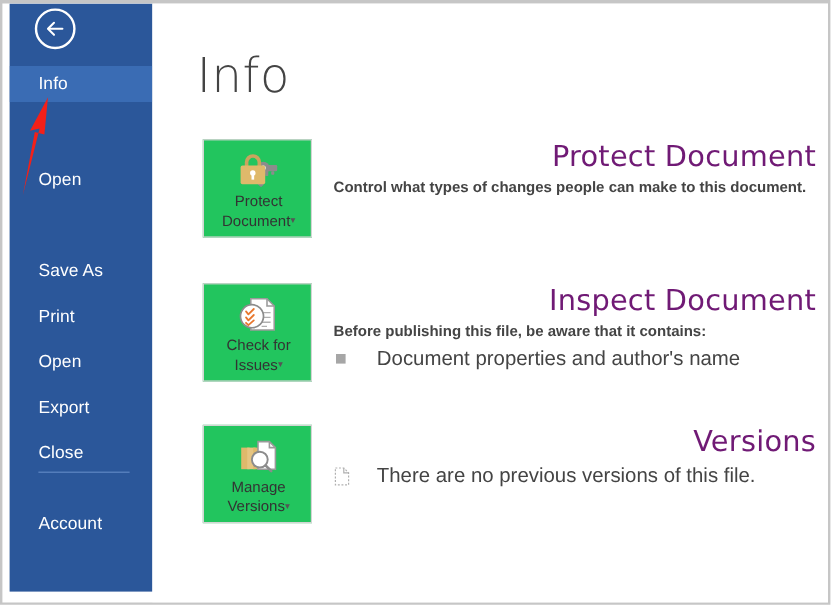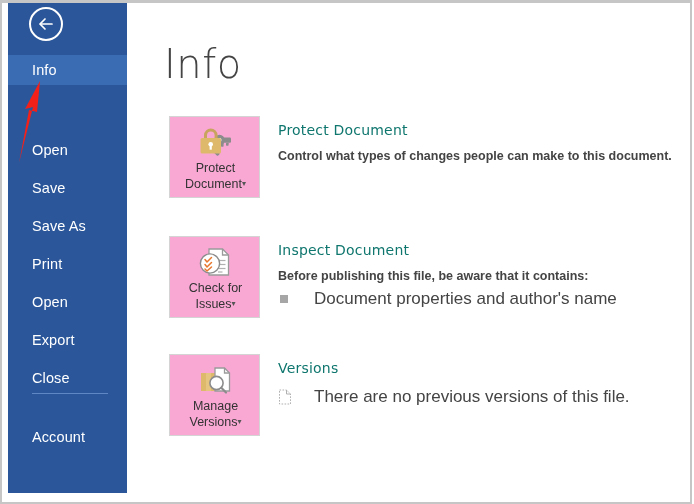--- a/index.html
+++ b/index.html
@@ -103,21 +103,21 @@
   #section-inspect { top: 233px; }
   #section-versions { top: 351px; }
 
   .big-button {
     position: absolute;
     left: 0;
     top: 0;
     width: 91px;
     height: 82px;
     border: 1px solid #d4d4d4;
-    background: #f9a8d4;
+    background: #22c55e;
     box-sizing: border-box;
     cursor: pointer;
     text-align: center;
   }
   .bb-icon {
     position: absolute;
     left: 0;
     top: 8px;
     width: 91px;
     height: 34px;
@@ -139,27 +139,28 @@
     vertical-align: 2px;
   }
 
   .section-body {
     position: absolute;
     left: 109px;
     top: 0;
     right: 0;
   }
   .section-heading {
-    font-size: 14px;
+    font-size: 24px;
     font-weight: 400;
-    color: #0f766e;
+    color: #701a75;
     font-family: "DejaVu Sans", sans-serif;
     letter-spacing: 0.2px;
     line-height: 24px;
     margin-top: 2px;
+    text-align: right;
   }
   .section-desc {
     font-size: 12.5px;
     color: #444444;
     margin-top: 6px;
     line-height: 17px;
     font-weight: bold;
   }
   .bullet-row {
     position: relative;
@@ -209,23 +210,20 @@
           <polyline points="14,10 9,15 14,20"></polyline>
         </g>
       </svg>
     </div>
 
     <div class="nav-item selected" style="top:52px">
       <span>Info</span>
     </div>
     <div class="nav-item" style="top:132px">
       <span>Open</span>
-    </div>
-    <div class="nav-item" style="top:170px">
-      <span>Save</span>
     </div>
     <div class="nav-item" style="top:208px">
       <span>Save As</span>
     </div>
     <div class="nav-item" style="top:246px">
       <span>Print</span>
     </div>
     <div class="nav-item" style="top:284px">
       <span>Open</span>
     </div>

